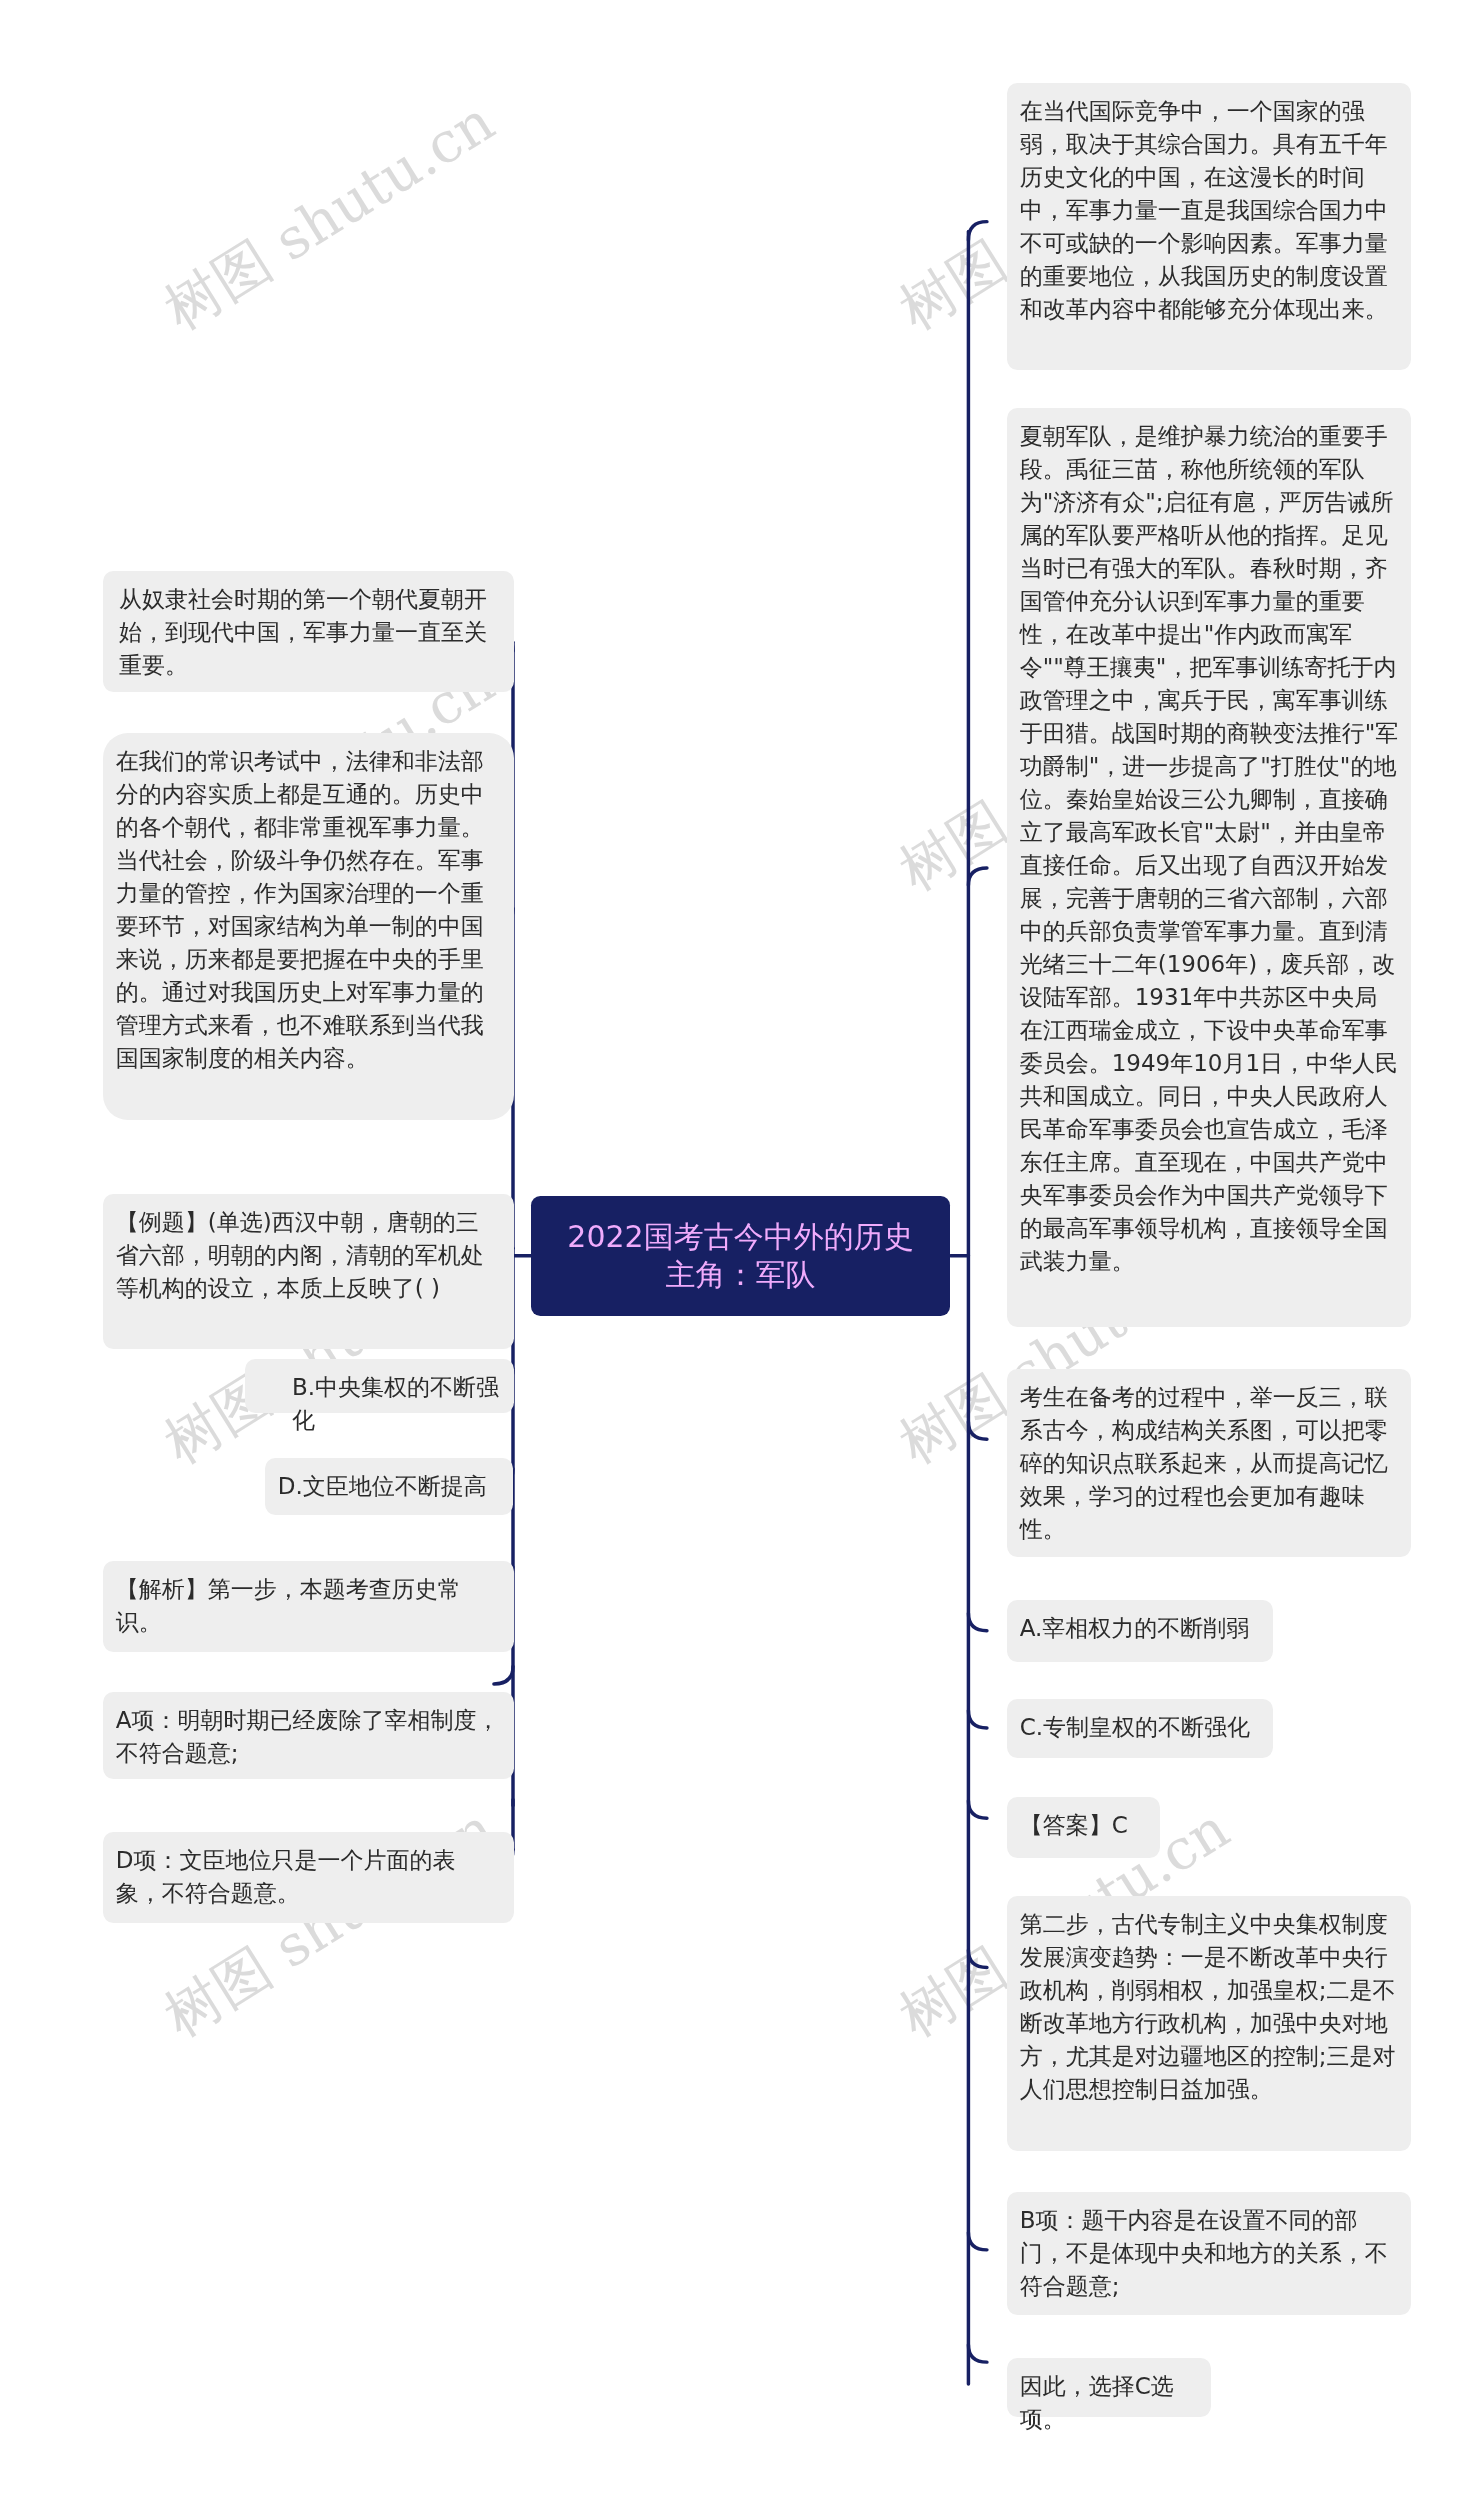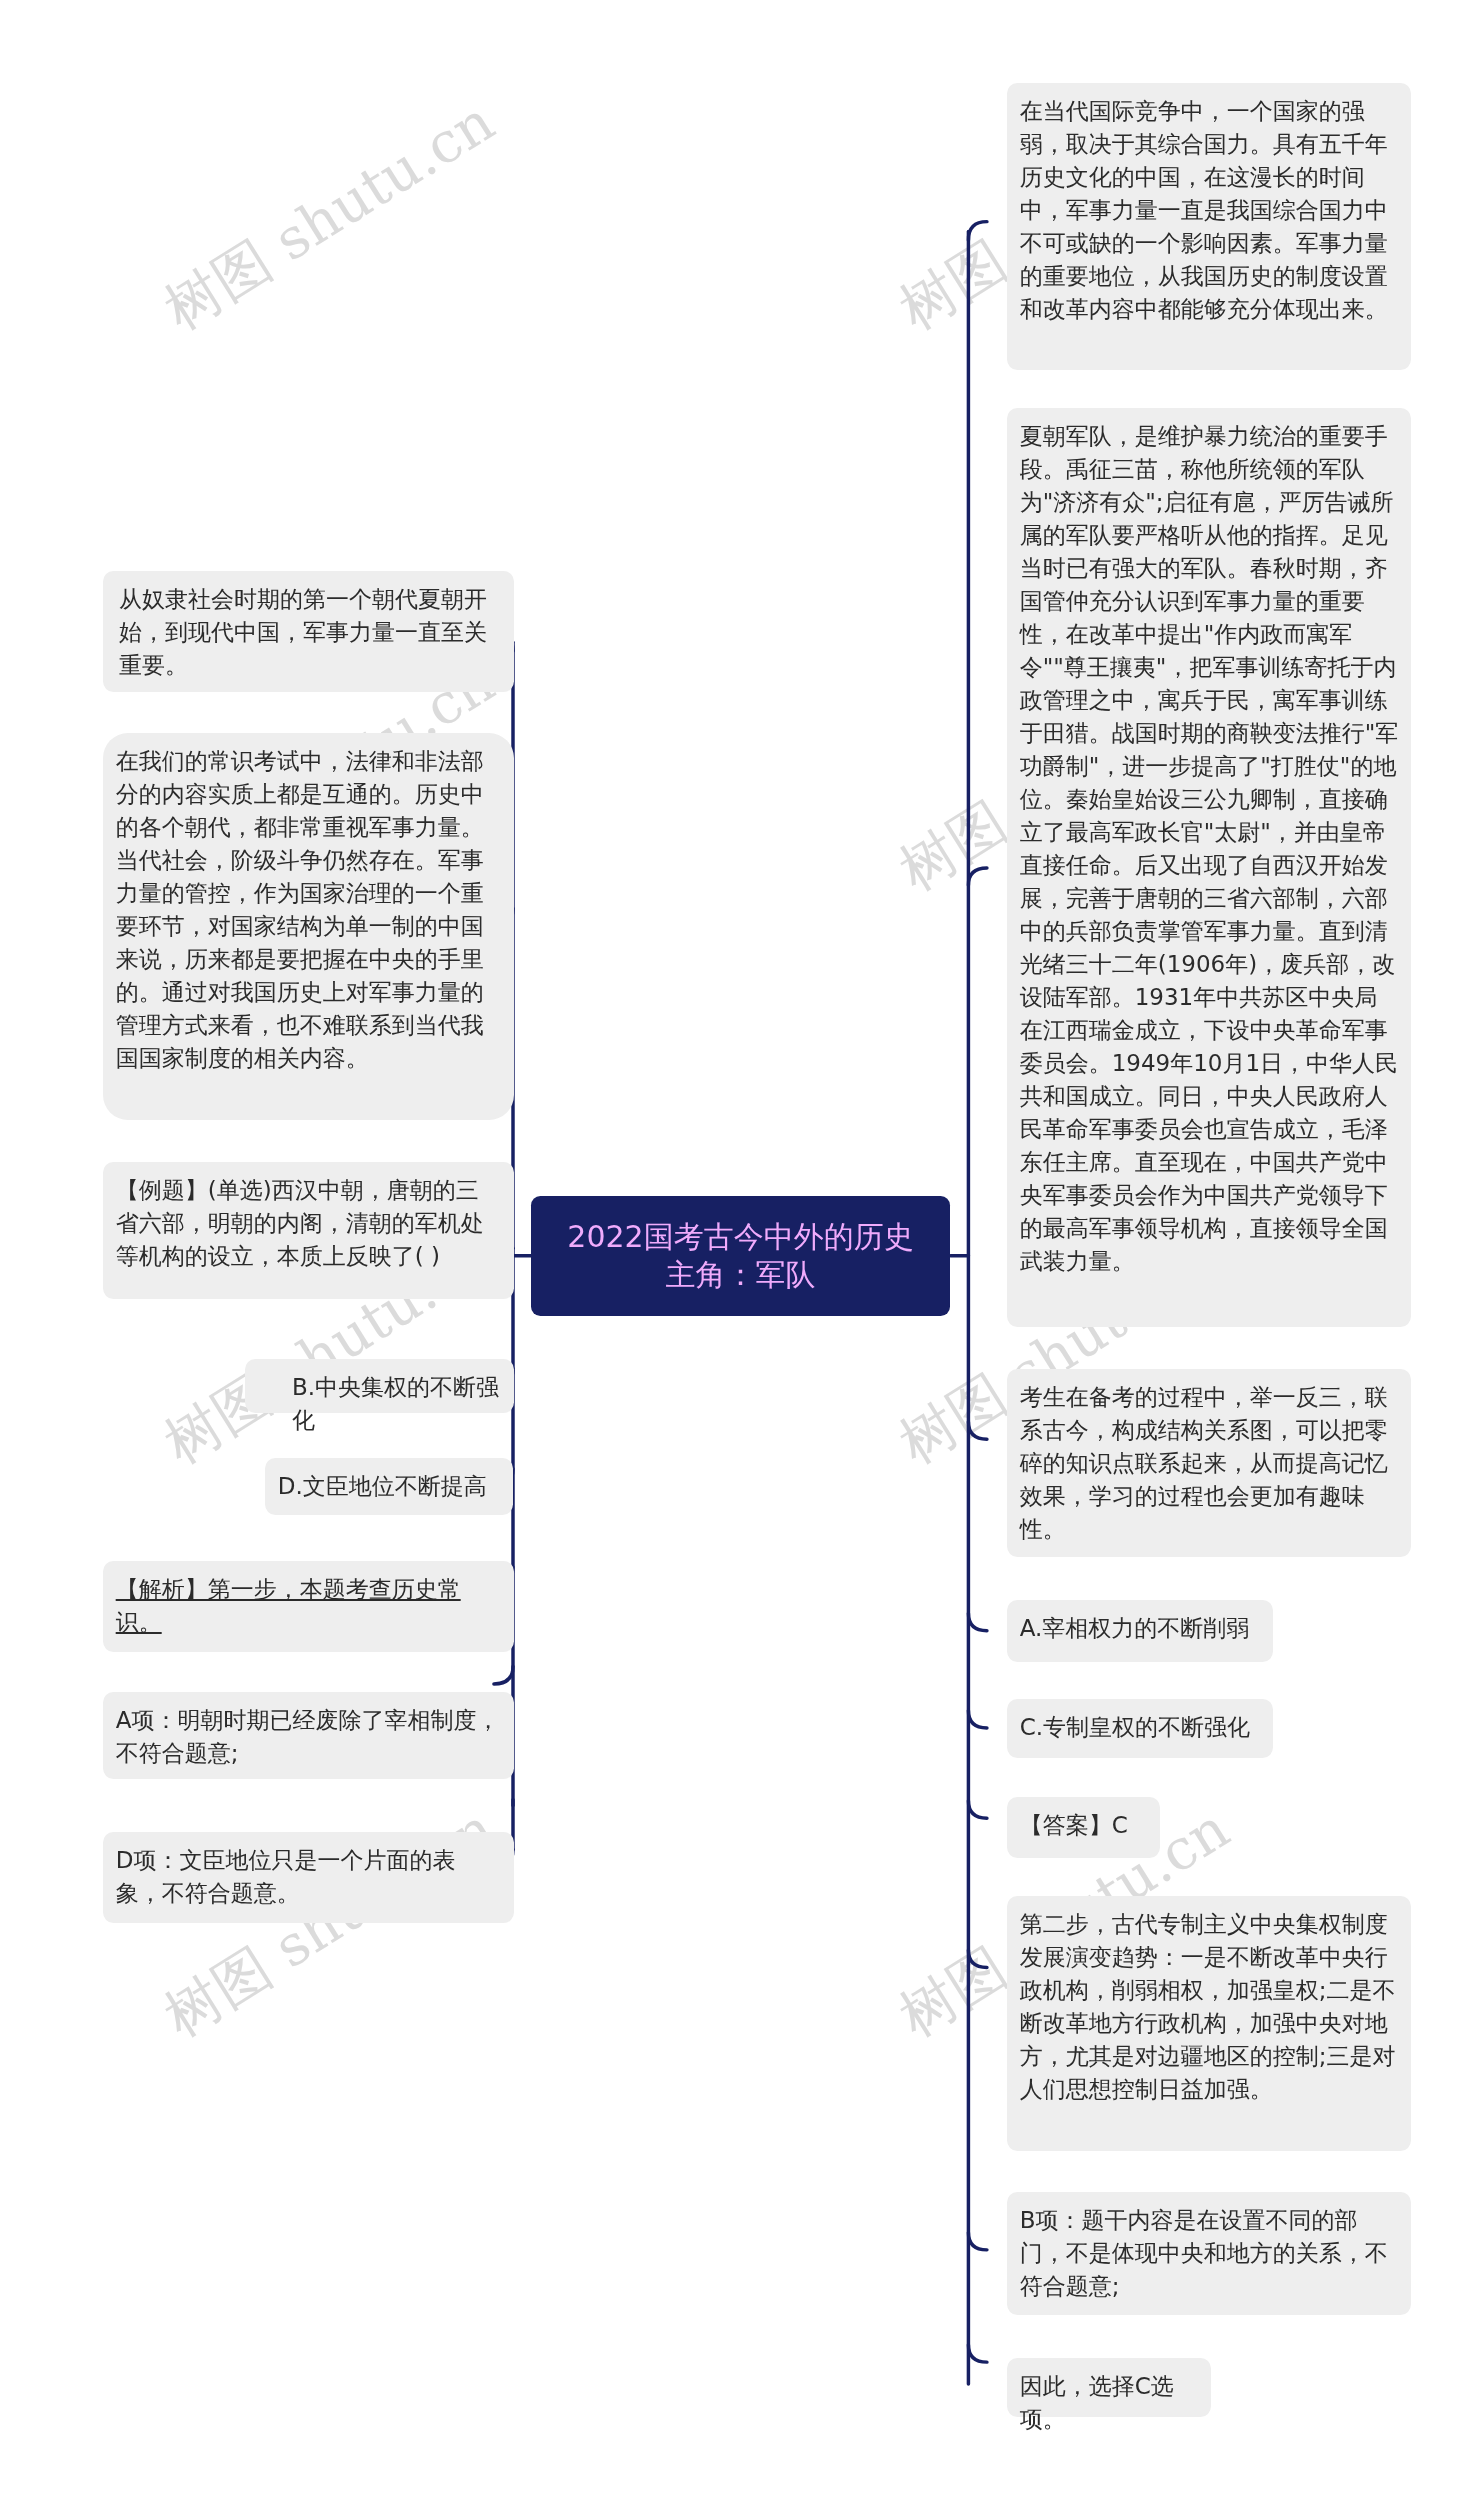--- a/index.html
+++ b/index.html
@@ -78,30 +78,30 @@
 <div class="center">
   <span>2022国考古今中外的历史主角：军队</span>
 </div>
 
 <div class="node" style="left:83px; top:571px; width:411px; height:121px;padding-left:16px;">
   <span>从奴隶社会时期的第一个朝代夏朝开始，到现代中国，军事力量一直至关重要。</span>
 </div>
 <div class="node" style="left:83px; top:733px; width:411px; height:387px;border-radius:25px;">
   <span>在我们的常识考试中，法律和非法部分的内容实质上都是互通的。历史中的各个朝代，都非常重视军事力量。当代社会，阶级斗争仍然存在。军事力量的管控，作为国家治理的一个重要环节，对国家结构为单一制的中国来说，历来都是要把握在中央的手里的。通过对我国历史上对军事力量的管理方式来看，也不难联系到当代我国国家制度的相关内容。</span>
 </div>
-<div class="node" style="left:83px; top:1162px; width:411px; height:137px;">
+<div class="node" style="left:83px; top:1194px; width:411px; height:155px;">
   <span>【例题】(单选)西汉中朝，唐朝的三省六部，明朝的内阁，清朝的军机处等机构的设立，本质上反映了(  )</span>
 </div>
 <div class="node" style="left:225px; top:1359px; width:269px; height:54px;padding-left:47px;">
   <span>B.中央集权的不断强化</span>
 </div>
 <div class="node" style="left:245px; top:1458px; width:248px; height:57px;">
   <span>D.文臣地位不断提高</span>
 </div>
-<div class="node" style="left:83px; top:1561px; width:411px; height:91px;text-decoration:underline;">
+<div class="node" style="left:83px; top:1561px; width:411px; height:91px;">
   <span>【解析】第一步，本题考查历史常识。</span>
 </div>
 <div class="node" style="left:83px; top:1692px; width:411px; height:87px;">
   <span>A项：明朝时期已经废除了宰相制度，不符合题意;</span>
 </div>
 <div class="node" style="left:83px; top:1832px; width:411px; height:91px;">
   <span>D项：文臣地位只是一个片面的表象，不符合题意。</span>
 </div>
 
 <div class="node" style="left:987px; top:83px; width:404px; height:287px;">

